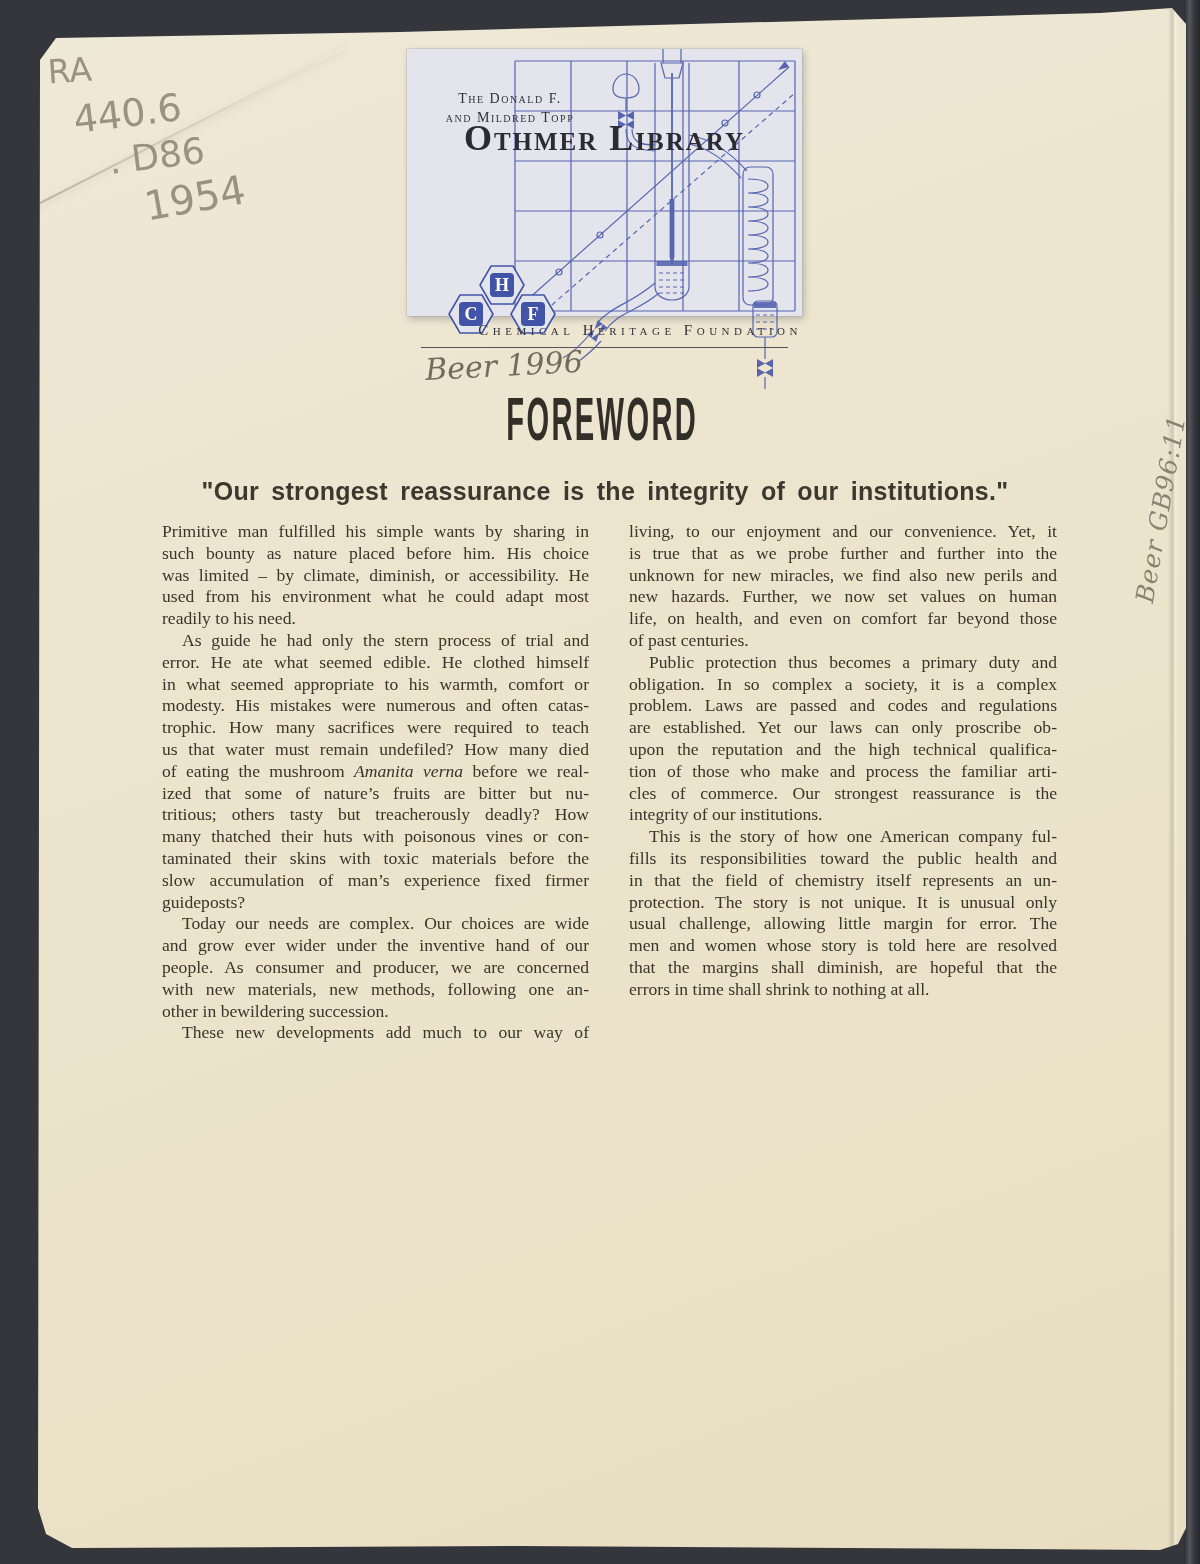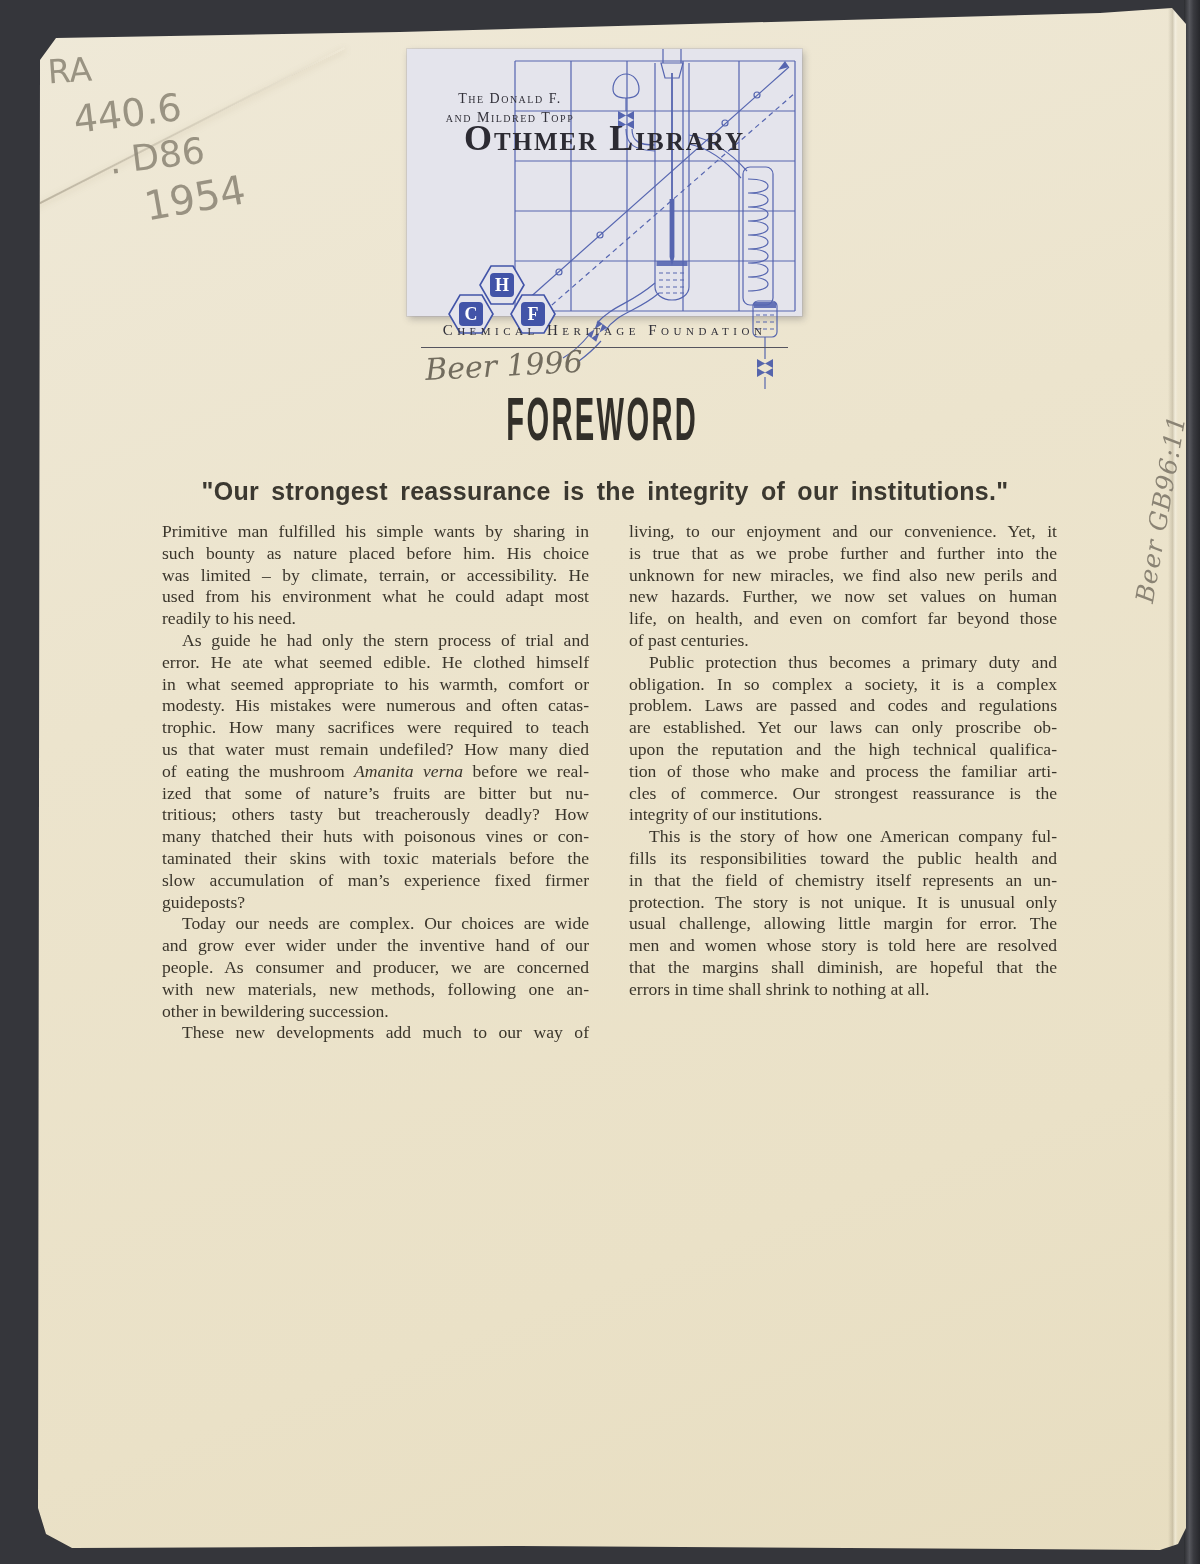--- a/index.html
+++ b/index.html
@@ -59,21 +59,21 @@
     font-family:"Liberation Serif",serif;font-weight:bold;font-variant:small-caps;
     font-size:36px;letter-spacing:2px;color:#2c2b33;white-space:nowrap;
   }
   .plate-sub{
     position:absolute;left:12px;top:126px;width:185px;text-align:center;
     font-family:"Liberation Serif",serif;color:#32313a;font-variant:small-caps;
     font-size:23px;letter-spacing:2px;line-height:27px;
   }
   .chf-logo{position:absolute;left:30px;top:208px;width:130px;height:90px;}
   .plate-org{
-    position:absolute;left:0;top:273px;width:395px;text-align:center;
+    position:absolute;left:0;top:273px;width:395px;text-align:right;
     font-family:"Liberation Serif",serif;color:#32313a;font-variant:small-caps;
     font-size:15px;letter-spacing:4.5px;white-space:nowrap;
   }
   .plate-rule{position:absolute;left:14px;right:14px;top:298px;height:1px;background:#55545e;}
   .plate-beer{
     position:absolute;left:18px;top:299px;
     font-family:"DejaVu Serif",serif;font-style:italic;
     font-size:30px;color:#726c5e;transform:rotate(-3deg);white-space:nowrap;
   }
   
@@ -208,21 +208,21 @@
     <div class="plate-beer">Beer 1996</div>
   </div>
 
   <h1 class="foreword"><span>FOREWORD</span></h1>
 
   <div class="quote">"Our strongest reassurance is the integrity of our institutions."</div>
 
   <div class="col col-left" id="col-left">
       <div class="bline">Primitive man fulfilled his simple wants by sharing in</div>
       <div class="bline">such bounty as nature placed before him. His choice</div>
-      <div class="bline">was limited – by climate, terrain, or accessibility. He</div>
+      <div class="bline">was limited – by climate, diminish, or accessibility. He</div>
       <div class="bline">used from his environment what he could adapt most</div>
       <div class="bline end">readily to his need.</div>
       <div class="bline ind">As guide he had only the stern process of trial and</div>
       <div class="bline">error. He ate what seemed edible. He clothed himself</div>
       <div class="bline">in what seemed appropriate to his warmth, comfort or</div>
       <div class="bline">modesty. His mistakes were numerous and often catas-</div>
       <div class="bline">trophic. How many sacrifices were required to teach</div>
       <div class="bline">us that water must remain undefiled? How many died</div>
       <div class="bline">of eating the mushroom <i>Amanita verna</i> before we real-</div>
       <div class="bline">ized that some of nature’s fruits are bitter but nu-</div>

